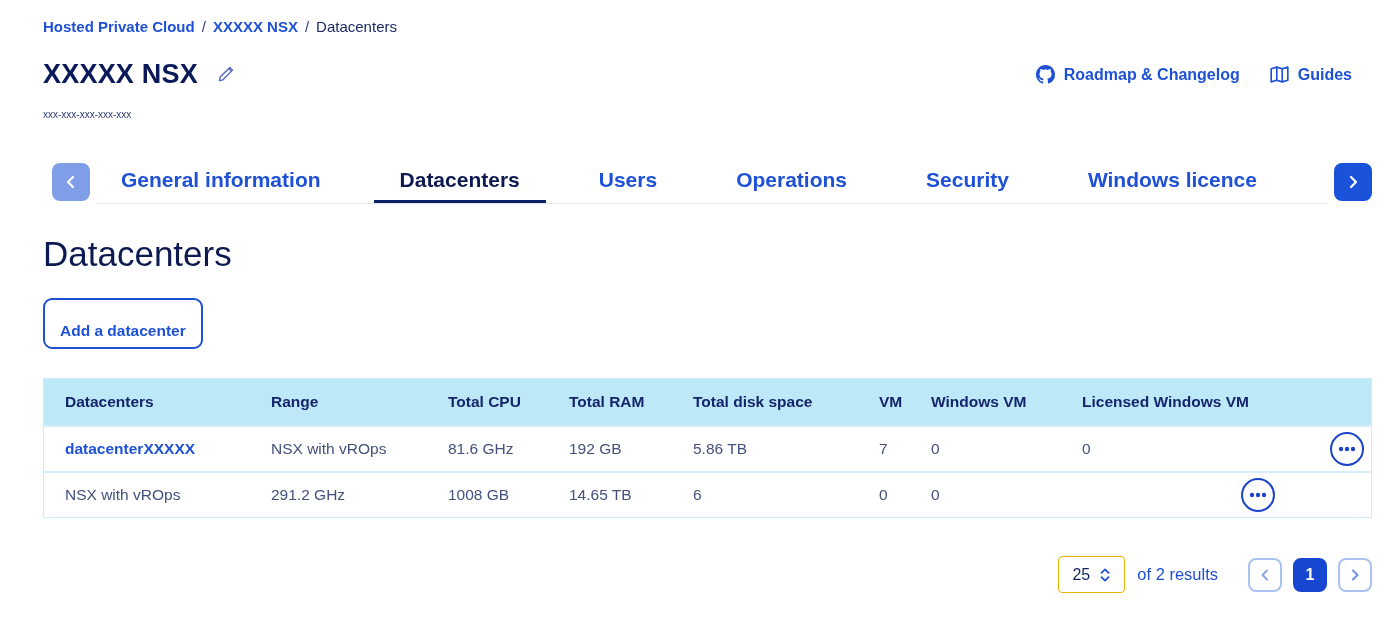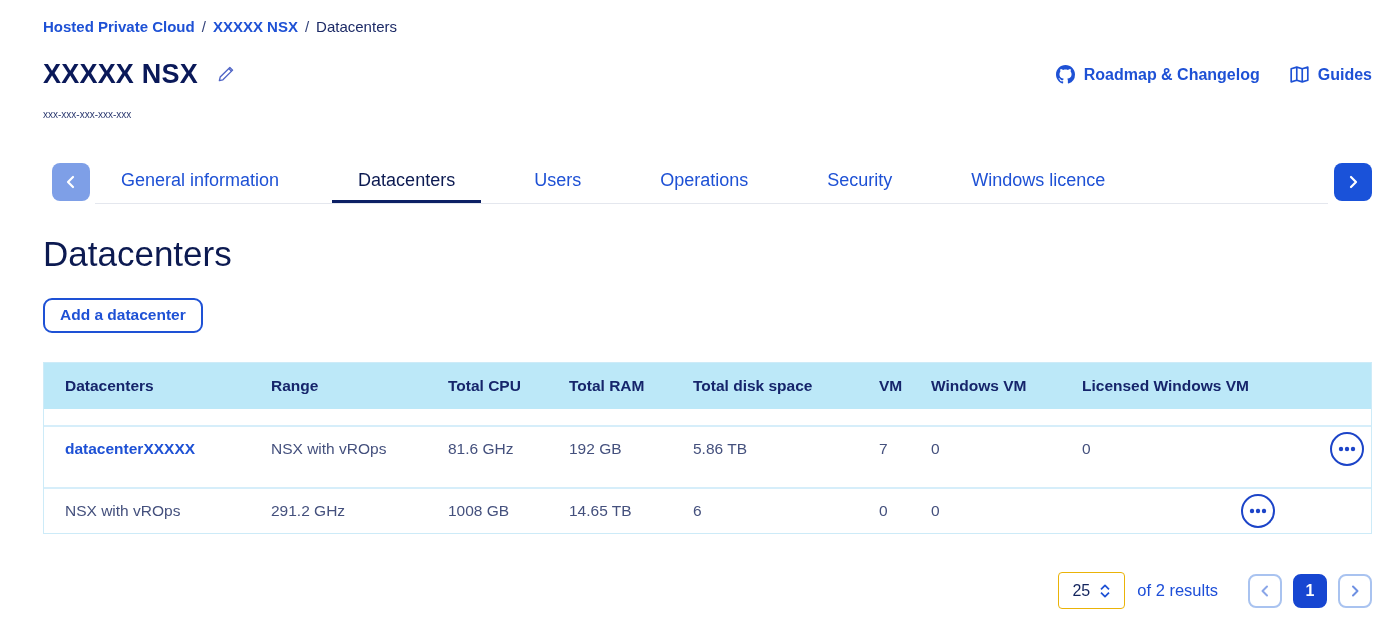--- a/index.html
+++ b/index.html
@@ -13,42 +13,42 @@
   .crumb-sep  { color:#33427a; font-weight:400; }
   .crumb-current { color:#1c2a66; font-weight:400; }
 
   
   .header-row { display:flex; justify-content:space-between; align-items:flex-start; margin-top:24px; }
   .title-line { display:flex; align-items:center; gap:16px; }
   .page-title { font-size:27px; font-weight:800; letter-spacing:.2px; color:#0a1959; }
   .edit-btn { background:none; border:none; cursor:pointer; display:flex; align-items:center; padding:2px; }
   .subtitle { margin-top:19px; font-size:10px; color:#2c3a70; }
 
-  .quick-links { display:flex; align-items:center; gap:30px; margin-top:6px; margin-right:0; }
+  .quick-links { display:flex; align-items:center; gap:30px; margin-top:6px; margin-right:20px; }
   .quick-link { display:flex; align-items:center; gap:9px; color:#1e51d5; font-weight:700; font-size:16px; cursor:pointer; text-decoration:none; }
 
   
   .tab-strip { display:flex; align-items:stretch; margin-top:40px; height:44px; }
   .tab-scroll-btn { width:38px; height:38px; border:none; border-radius:8px; display:flex; align-items:center; justify-content:center; cursor:pointer; align-self:center; flex:0 0 auto; }
   .tab-scroll-btn.left  { background:#7e9fe7; margin-left:9px; }
   .tab-scroll-btn.right { background:#1a52d9; margin-left:6px; }
   .tabs { flex:1; display:flex; gap:27px; margin-left:5px; border-bottom:1px solid #e4e7ee; }
-  .tab { padding:0 26px; display:flex; align-items:center; font-size:18px; font-weight:400; color:#1e51d5; cursor:pointer; border-bottom:3px solid transparent; white-space:nowrap; }
+  .tab { padding:0 26px; display:flex; align-items:center; font-size:21px; font-weight:700; color:#1e51d5; cursor:pointer; border-bottom:3px solid transparent; white-space:nowrap; }
   .tab.active { color:#0c1a51; border-bottom-color:#0c2065; }
 
   
   .section-title { margin-top:30px; font-size:35px; font-weight:400; color:#0c1a51; }
-  .add-btn { margin-top:24px; background:#ffffff; color:#1e51d5; font-weight:700; font-size:15.5px; border:2px solid #1e51d5; border-radius:9px; padding:6px 15px 7px; cursor:pointer; font-family:inherit; }
+  .add-btn { margin-top:24px; background:#ffffff; color:#1e51d5; font-weight:700; font-size:15.5px; border:2px solid #1e51d5; border-radius:9px; padding:22px 15px 7px; cursor:pointer; font-family:inherit; }
 
   
   .dc-table { margin-top:29px; width:1329px; border:1px solid #cdebf8; }
   .tr { display:grid; grid-template-columns:206px 177px 121px 124px 186px 52px 151px 221px 1fr; align-items:center; }
   .thead { background:#bce8f8; height:46px; }
   .th { font-size:15.5px; font-weight:700; color:#16256b; padding-left:21px; white-space:nowrap; }
-  .row { height:46px; background:#ffffff; border-top:2px solid #d6eefa;margin-top:16px; }
+  .row { height:46px; background:#ffffff; border-top:2px solid #d6eefa; }
   .td { font-size:15.5px; color:#44507d; padding-left:21px; white-space:nowrap; }
   .td.link { color:#1e51d5; font-weight:700; cursor:pointer; text-decoration:none; }
   .td-actions { display:flex; justify-content:flex-end; padding-right:7px; }
   .dots-btn { width:34px; height:34px; border-radius:50%; border:2px solid #1c44c8; background:#ffffff; display:flex; align-items:center; justify-content:center; cursor:pointer; }
 
   
   .pagination { margin-top:38px; display:flex; align-items:center; justify-content:flex-end; margin-right:0; }
   .page-size { width:67px; height:37px; border:1px solid #eab308; border-radius:4px; background:#fff; display:flex; align-items:center; justify-content:center; gap:9px; font-size:16px; color:#13245e; cursor:pointer; }
   .results-label { font-size:16.5px; color:#1d4ed8; margin-left:12px; }
   .pager { display:flex; gap:11px; margin-left:30px; }

